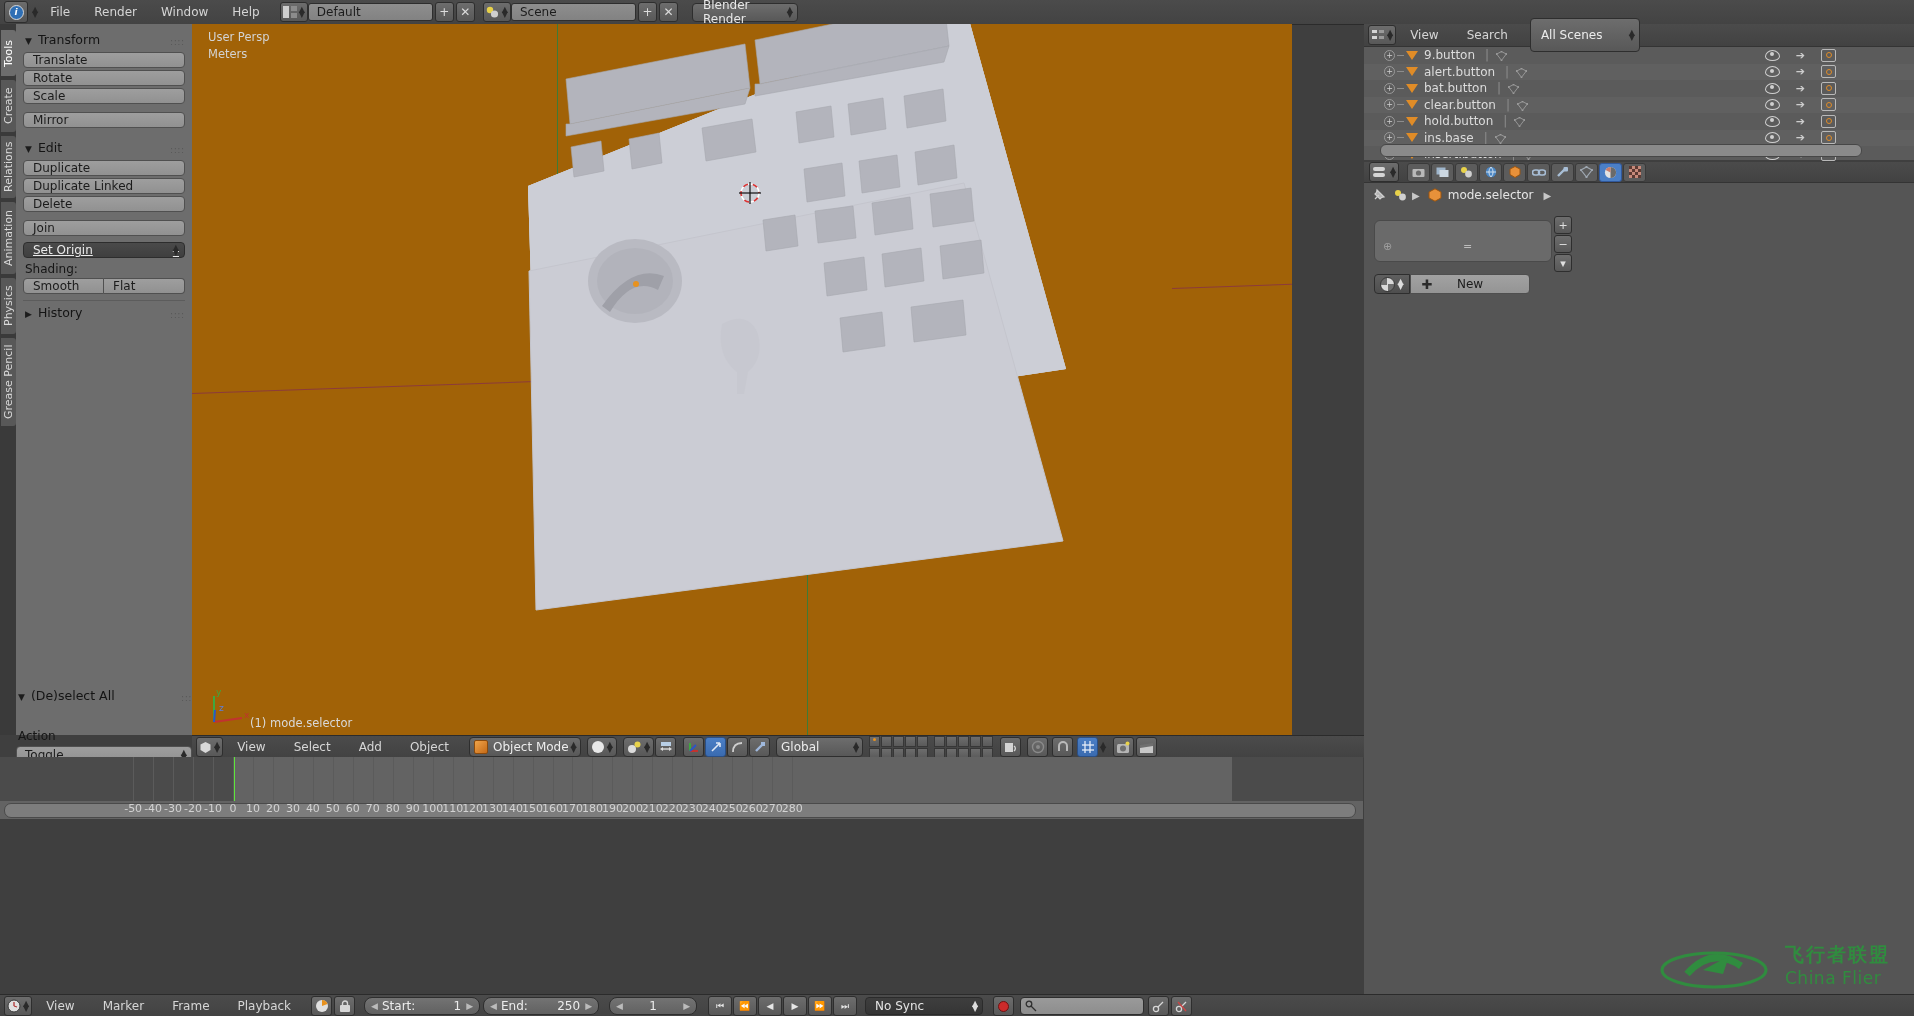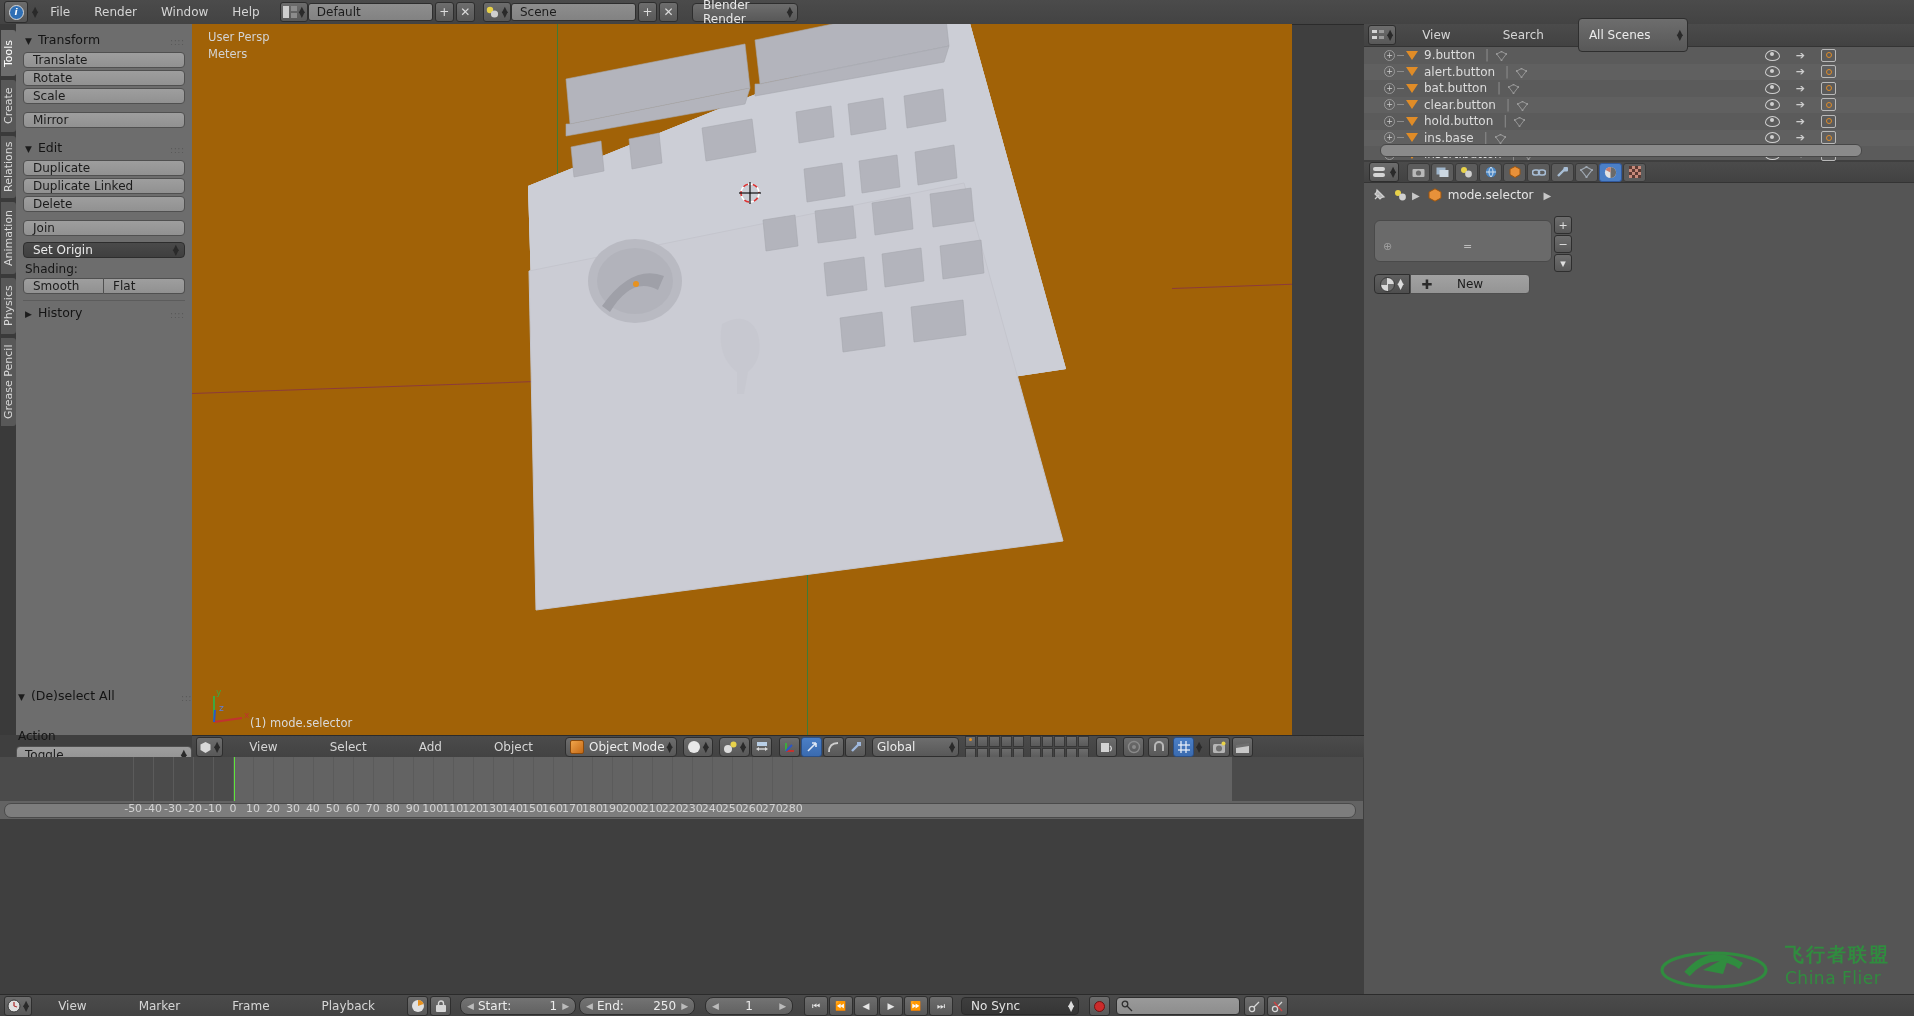--- a/index.html
+++ b/index.html
@@ -58,21 +58,21 @@
   .vtab.active{background:#6d6d6d;color:#fff;}
   .ts-body{position:absolute;left:16px;top:0;right:0;bottom:0;background:#6d6d6d;
        padding:6px 7px 0 7px;box-sizing:border-box;}
   .panel-hd{display:flex;align-items:flex-end;justify-content:space-between;
        font-size:12.5px;color:#141414;margin:2px 0 5px 2px;}
   .panel-hd .tri{font-size:9px;margin-right:6px;color:#1c1c1c;}
   .grip{letter-spacing:1px;font-size:8px;color:#555;}
   .tsbtn{height:16px;margin-bottom:2px;border-radius:4px;justify-content:flex-start;
        padding-left:9px;font-size:12px;color:#1b1b1b;
        background:linear-gradient(to bottom,#9e9e9e,#919191);border:1px solid #505050;}
-  .tsbtn.dark{background:linear-gradient(to bottom,#4a4a4a,#3f3f3f);color:#eaeaea;border-color:#2d2d2d;}
+  .tsbtn.dark{background:linear-gradient(to bottom,#4a4a4a,#3f3f3f);color:#eaeaea;border-color:#2d2d2d;text-decoration:underline;}
   .tsbtn.sm{width:78px;display:inline-flex;margin-bottom:0;}
   .gap{height:6px;}
   .sep{height:1px;background:#5c5c5c;margin:6px 0 4px;}
   .lbl{font-size:12px;color:#161616;margin:2px 0 2px 2px;}
   .drop{height:17px;border-radius:4px;font-size:12px;color:#1b1b1b;padding:0 4px 0 8px;
        background:linear-gradient(to bottom,#9e9e9e,#919191);border:1px solid #505050;
        display:flex;align-items:center;justify-content:space-between;box-sizing:border-box;}
 
   
   .oppanel{position:absolute;left:0;top:550px;width:192px;height:120px;}
@@ -80,21 +80,21 @@
   
   .viewport{position:absolute;left:192px;top:24px;width:1100px;height:711px;
        background:#a16207;overflow:hidden;}
   .vp-text{position:absolute;color:#d3d3d3;font-size:11.5px;}
   .vp-obj{position:absolute;color:#d9d9d9;font-size:11.5px;}
   .axis-red{position:absolute;background:#8c3b3b;height:1px;}
   .axis-green{position:absolute;background:#3f7a36;width:1px;}
   .vp-header{position:absolute;left:192px;top:735px;width:1172px;height:22px;
        background:linear-gradient(to bottom,#4b4b4b,#424242);
        border-top:1px solid #2b2b2b;display:flex;align-items:center;padding-left:4px;}
-  .vp-menu{color:#d6d6d6;padding:0 26px;line-height:22px;font-size:12px;cursor:default;}
+  .vp-menu{color:#d6d6d6;padding:0 14px;line-height:22px;font-size:12px;cursor:default;}
   .modebox{height:18px;border-radius:4px;display:flex;align-items:center;
        background:linear-gradient(to bottom,#6d6d6d,#585858);border:1px solid #2e2e2e;
        padding:0 3px 0 4px;font-size:12px;color:#ececec;margin-left:6px;}
   .cube-ic{width:12px;height:12px;margin-right:5px;border-radius:2px;
        background:linear-gradient(135deg,#f0a44a,#c56a17);border:1px solid #8a4a0c;}
   .tgl{width:19px;height:18px;border-radius:3px;margin-left:1px;
        background:linear-gradient(to bottom,#6d6d6d,#585858);border:1px solid #2e2e2e;
        display:flex;align-items:center;justify-content:center;}
   .tgl.on{background:linear-gradient(to bottom,#4b7fc6,#3a6bb0);border-color:#2b4f85;}
   .layergrid{display:grid;grid-template-columns:repeat(5,11px);grid-template-rows:11px 11px;

